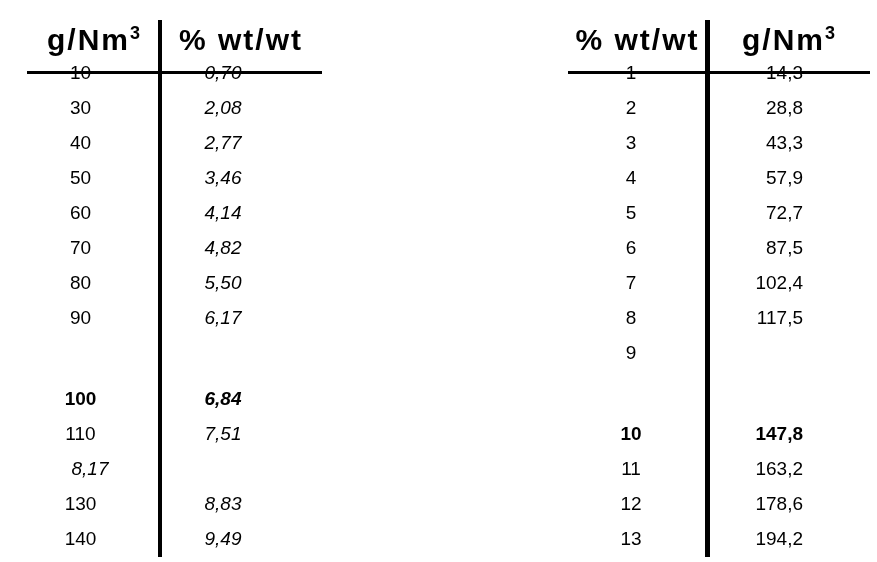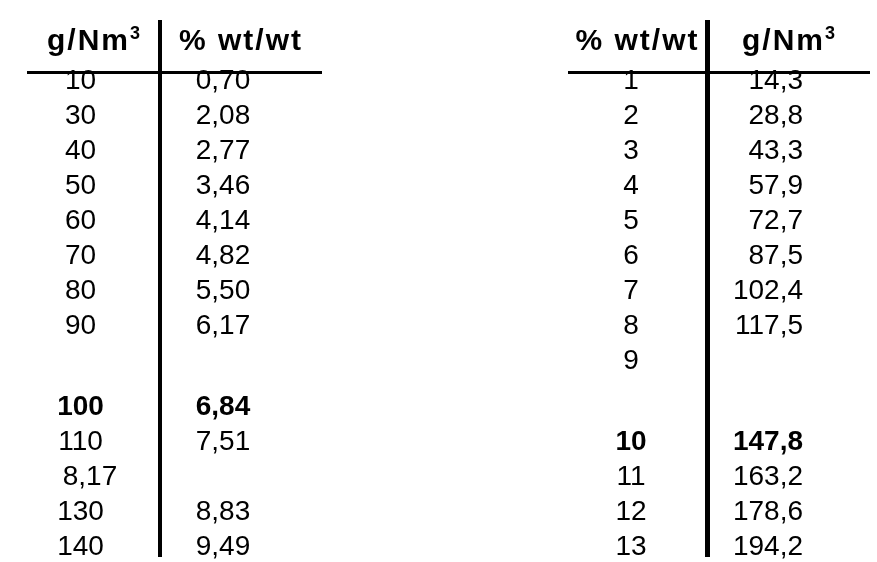--- a/index.html
+++ b/index.html
@@ -38,31 +38,31 @@
     box-sizing: border-box;
   }
   .sup {
     font-size: 18px;
     letter-spacing: 0;
     position: relative;
     top: -11px;
   }
 
   .rows { display: flex; flex-direction: column; }
-  .row { display: flex; height: 35px; align-items: center; font-size: 28px; }
+  .row { display: flex; height: 35px; align-items: flex-start; font-size: 19px; }
   .row.bold { font-weight: bold; margin-top: 46px; }
   .cell { box-sizing: border-box; }
 
   .t-left  .c1 { width: 133px; }
   .t-left  .c2 { width: 162px; }
   .t-right .c1 { width: 139px; }
   .t-right .c2 { width: 163px; }
 
   .t-left  .row .c1 { text-align: center; padding-right: 26px; }
-  .t-left  .row .c2 { text-align: center; padding-right: 36px; }
+  .t-left  .row .c2 { text-align: center; padding-right: 36px; font-style: italic; }
   .t-right .row .c1 { text-align: center; padding-right: 13px; }
   .t-right .row .c2 { text-align: right;  padding-right: 67px; }
 </style>
 </head>
 <body>
 
 <div class="page">
 
   <div class="line vline-left"></div>
   <div class="line hline-left"></div>

